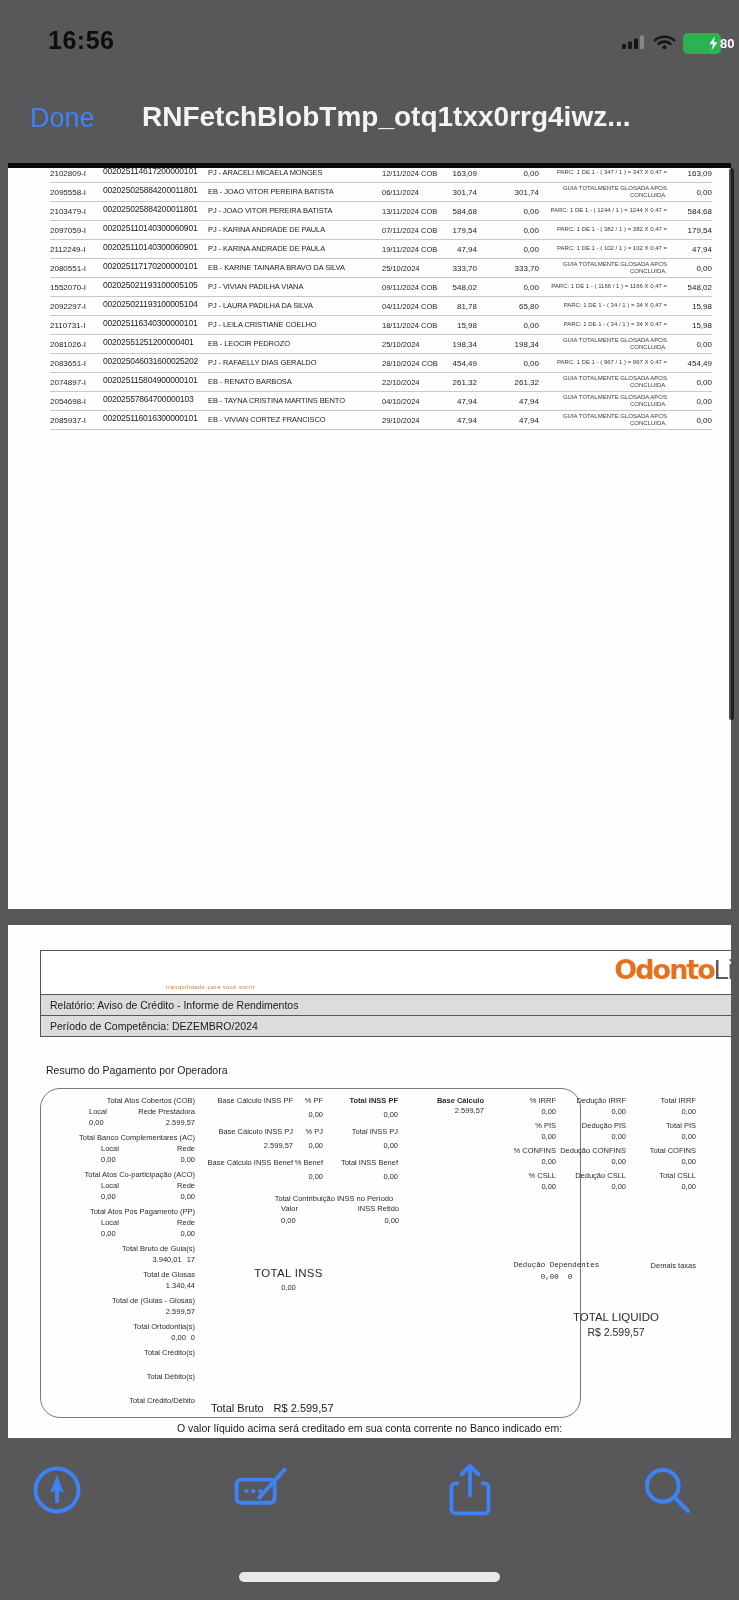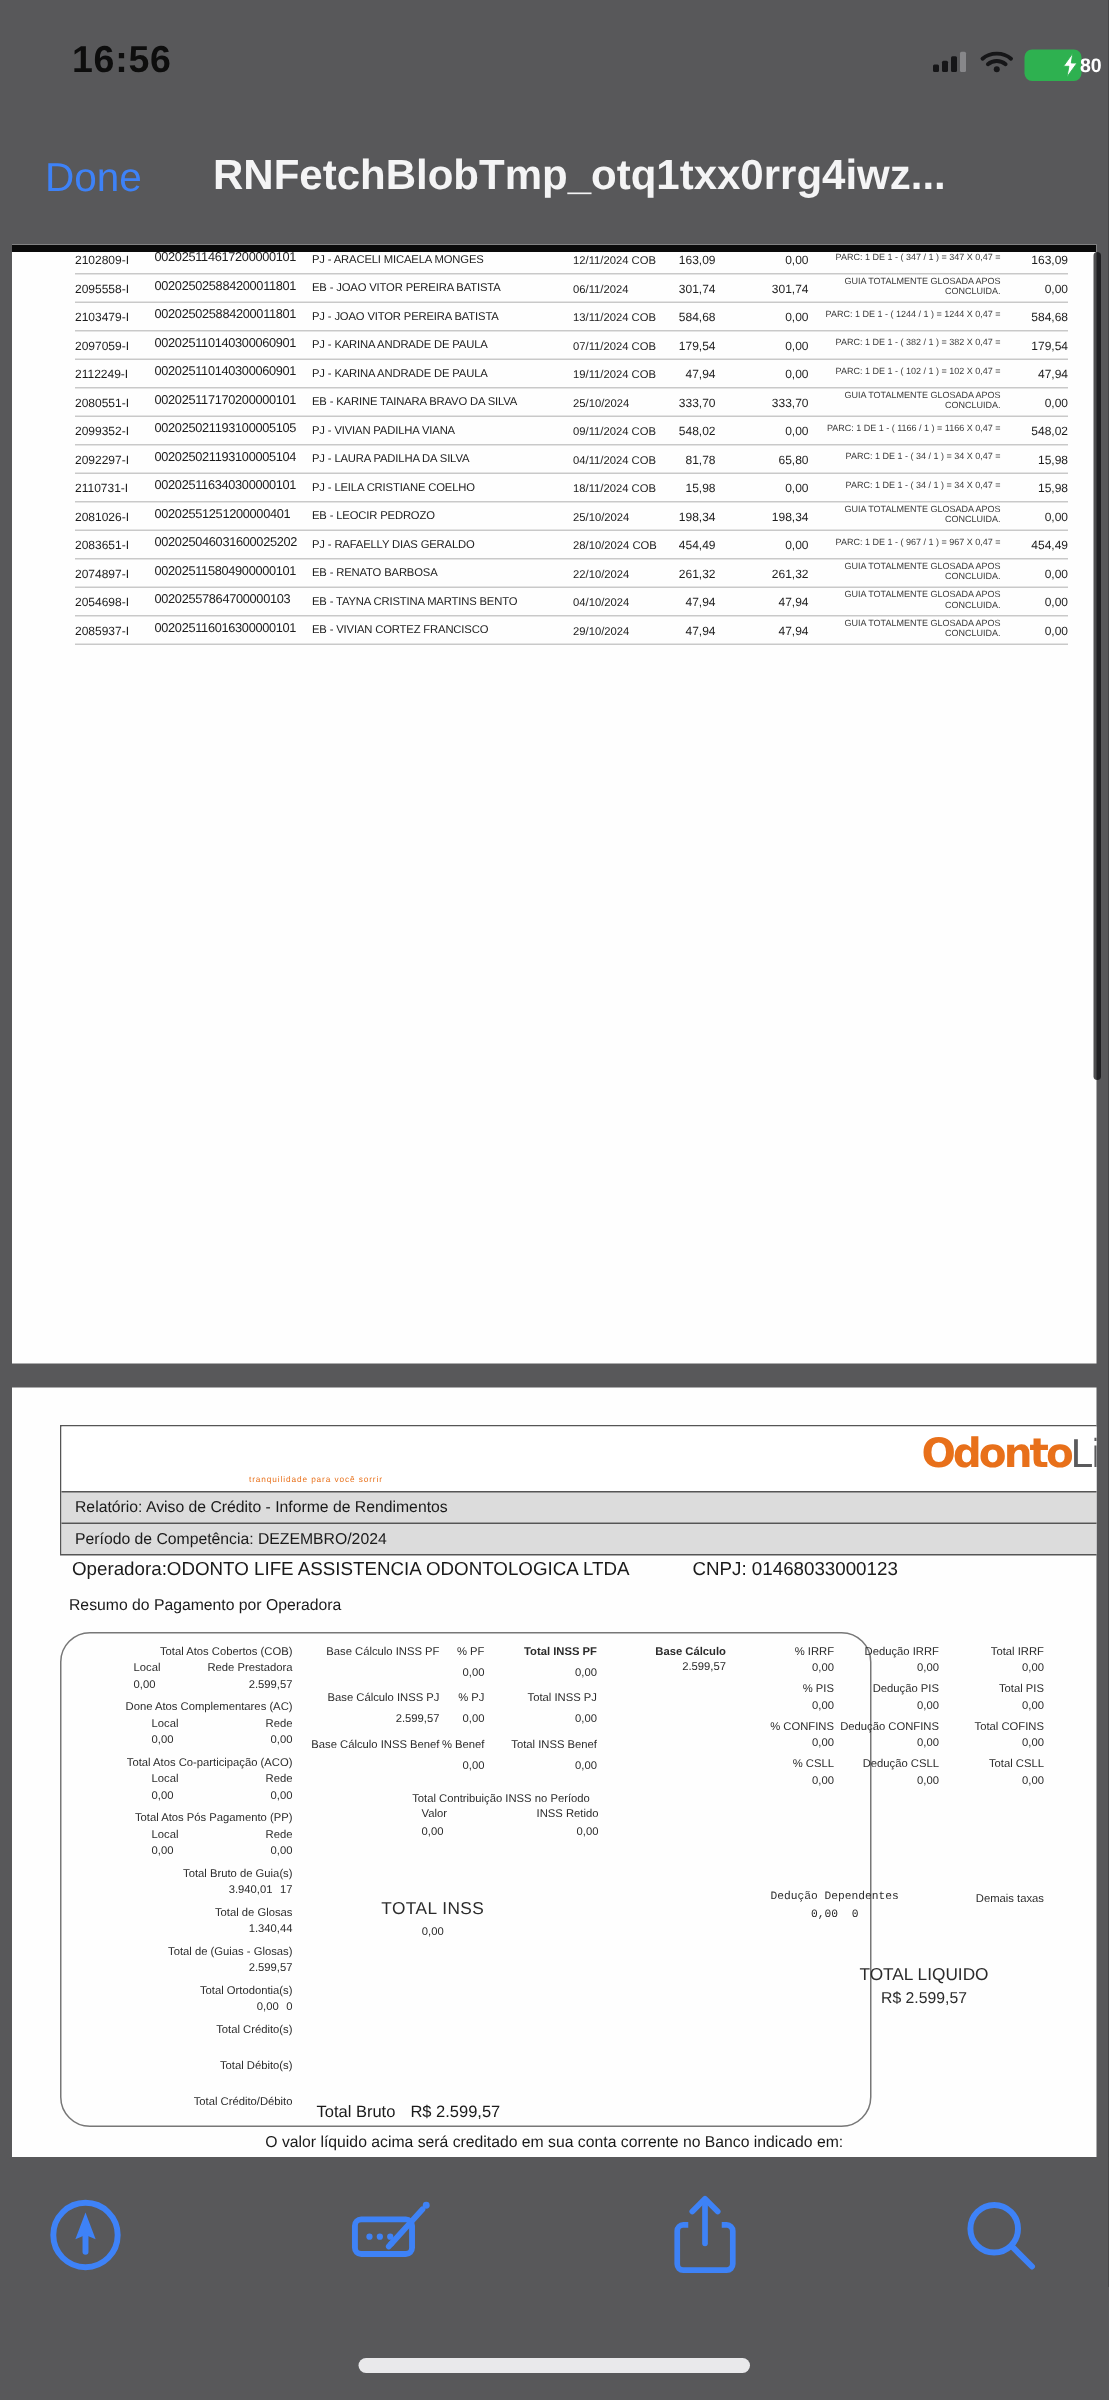--- a/index.html
+++ b/index.html
@@ -182,21 +182,21 @@
           <div class="c-guia">2080551-I</div>
           <div class="c-code">002025117170200000101</div>
           <div class="c-name">EB - KARINE TAINARA BRAVO DA SILVA</div>
           <div class="c-date">25/10/2024</div>
           <div class="c-v1">333,70</div>
           <div class="c-v2">333,70</div>
           <div class="c-obs">GUIA TOTALMENTE GLOSADA APOS CONCLUIDA.</div>
           <div class="c-v3">0,00</div>
         </div>
         <div class="t-row">
-          <div class="c-guia">2099352-I</div>
+          <div class="c-guia">1552070-I</div>
           <div class="c-code">002025021193100005105</div>
           <div class="c-name">PJ - VIVIAN PADILHA VIANA</div>
           <div class="c-date">09/11/2024 COB</div>
           <div class="c-v1">548,02</div>
           <div class="c-v2">0,00</div>
           <div class="c-obs">PARC: 1 DE 1 - ( 1166 / 1 ) = 1166 X 0,47 =</div>
           <div class="c-v3">548,02</div>
         </div>
         <div class="t-row">
           <div class="c-guia">2092297-I</div>
@@ -279,41 +279,38 @@
   <div class="page page2">
     <div class="hdrbox">
       <div class="logorow">
         <span class="logo-odonto">Odonto</span><span class="logo-life">Life</span><span class="logo-r">®</span>
         <div class="logo-tag">tranquilidade para você sorrir</div>
       </div>
       <div class="graybar">Relatório:  Aviso de Crédito - Informe de Rendimentos</div>
       <div class="graybar">Período de Competência:  DEZEMBRO/2024</div>
     </div>
 
-    <div class="operadora">
-      <span>Operadora:ODONTO LIFE ASSISTENCIA ODONTOLOGICA LTDA</span><span class="cnpj">CNPJ: 01468033000123</span>
-    </div>
 
     <div class="resumo-title">Resumo do Pagamento por Operadora</div>
 
     <div class="rbox">
       <div class="rl" id="rleft">
           <div class="grp">
             <div class="gt">Total Atos Cobertos (COB)</div>
             <div class="pairline wide">
               <div>Local</div>
               <div>Rede Prestadora</div>
             </div>
             <div class="pairline wide">
               <div>0,00</div>
               <div>2.599,57</div>
             </div>
           </div>
           <div class="grp">
-            <div class="gt">Done Atos Complementares (AC)</div>
+            <div class="gt">Total Banco Complementares (AC)</div>
             <div class="pairline">
               <div>Local</div>
               <div>Rede</div>
             </div>
             <div class="pairline">
               <div>0,00</div>
               <div>0,00</div>
             </div>
           </div>
           <div class="grp">

